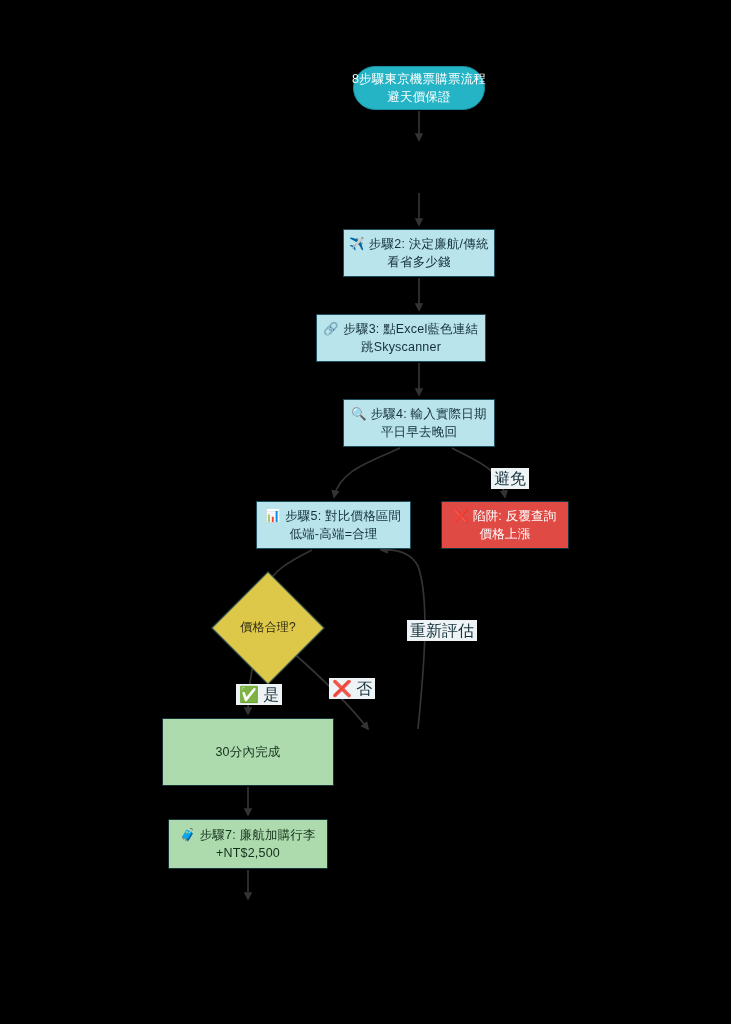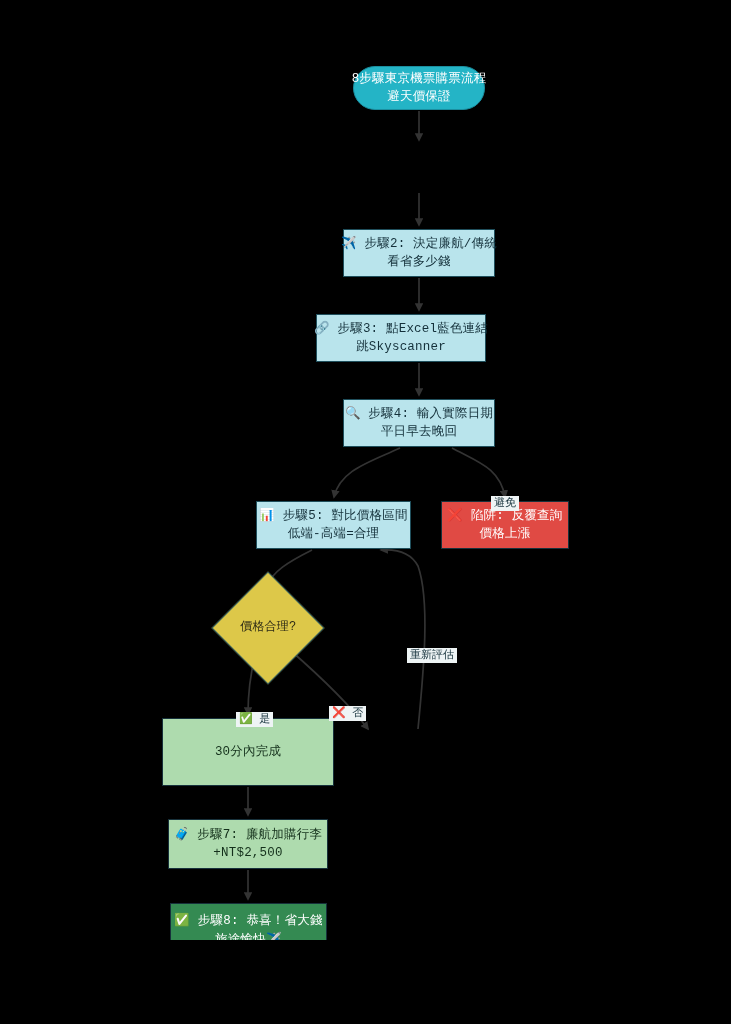--- a/index.html
+++ b/index.html
@@ -5,21 +5,21 @@
   html, body {
     margin: 0;
     padding: 0;
     background: #000000;
   }
   #canvas {
     position: relative;
     width: 731px;
     height: 940px;
     background: #000000;
-    font-family: Liberation Mono, monospace;
+    font-family: Liberation Sans, sans-serif;
     overflow: hidden;
   }
   svg#edges {
     position: absolute;
     left: 0;
     top: 0;
     width: 731px;
     height: 1024px;
   }
   .node {
@@ -95,26 +95,25 @@
     background: #348a52;
     border: 1.6px solid #17313b;
     color: #ffffff;
   }
 
   
   .edge-label {
     position: absolute;
     background: #eef4f5;
     color: #16323c;
-    font-size: 11px;
+    font-size: 16px;
     padding: 1px 3px;
     white-space: nowrap;
     z-index: 4;
     line-height: 1.2;
-    margin-top: 28px;
   }
   .el-avoid  { left: 491px; top: 468px; }
   .el-yes    { left: 236px; top: 684px; }
   .el-no     { left: 329px; top: 678px; }
   .el-recheck{ left: 407px; top: 620px; }
 </style>
 </head>
 <body>
 
 <div id="canvas">
@@ -179,23 +178,19 @@
   <div class="node box-green n-s6">
     <span class="line">30分內完成</span>
   </div>
 
 
   <div class="node box-green n-s7">
     <span class="line">🧳 步驟7: 廉航加購行李</span>
     <span class="line">+NT$2,500</span>
   </div>
 
-  <div class="node n-s8">
-    <span class="line">✅ 步驟8: 恭喜！省大錢</span>
-    <span class="line">旅途愉快✈️</span>
-  </div>
 
   <div class="edge-label el-avoid">避免</div>
   <div class="edge-label el-yes">✅ 是</div>
   <div class="edge-label el-no">❌ 否</div>
   <div class="edge-label el-recheck">重新評估</div>
 
 </div>
 
 </body></html>

